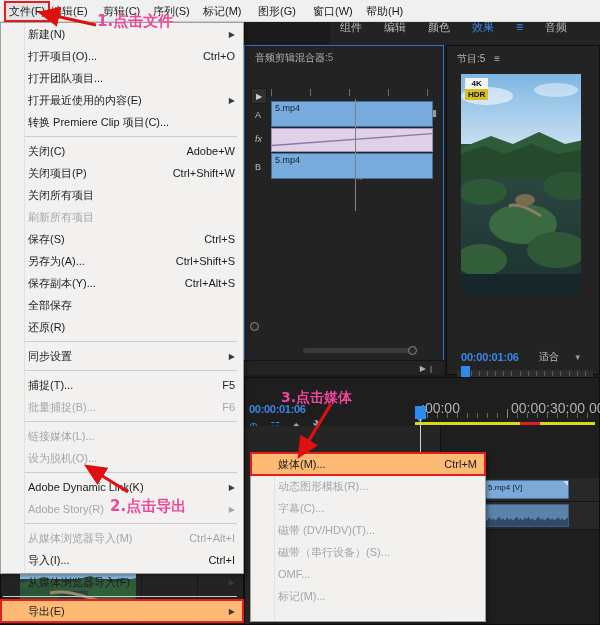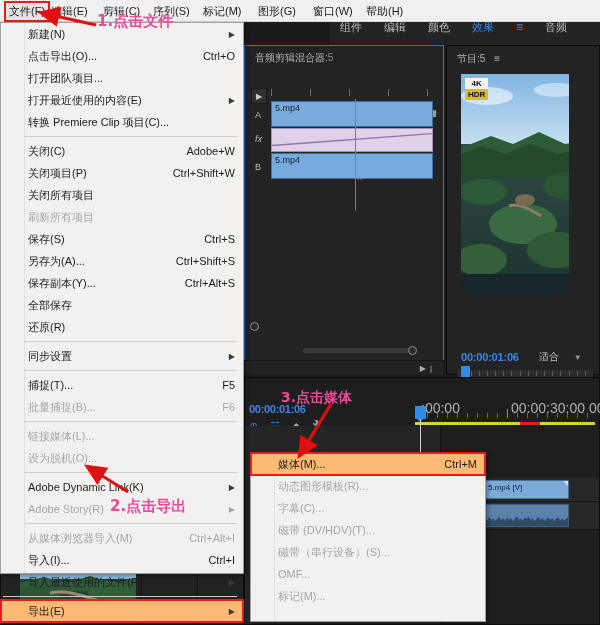--- a/index.html
+++ b/index.html
@@ -109,21 +109,21 @@
     width: 9px; height: 9px; border-radius: 50%;
     border: 1px solid #8c8c8c; background: #2a2a2a;
   }
 
   
   #program { left: 446px; top: 45px; width: 154px; height: 330px;
              background:#232323; border:1px solid #0d0d0d; }
   .prg-title { font-size: 10px; color: #b4b4b4; padding: 6px 0 0 10px; }
   .prg-title .ham { color: #b4b4b4; margin-left: 6px; }
   .prg-video {
-    position: absolute; left: 14px; top: 28px; width: 108px; height: 220px;
+    position: absolute; left: 14px; top: 28px; width: 120px; height: 220px;
     overflow: hidden; background: #fef9c3;
   }
   .badge4k {
     position: absolute; left: 4px; top: 4px; z-index: 4;
     font-size: 8px; font-weight: bold; line-height: 9px;
     color: #111; text-align: center;
   }
   .badge4k span { display: block; padding: 1px 3px; }
   .badge4k .a { background: #f2f2f2; }
   .badge4k .b { background: #d6c020; }
@@ -570,21 +570,21 @@
     <span>音频</span>
   </div>
 
   <div class="menu" id="filemenu">
     <div class="gutter"></div>
   <div class="mi">
         <span class="lbl">新建(N)</span>
         <span class="arr">▶</span>
       </div>
       <div class="mi">
-        <span class="lbl">点击导出(O)...</span>
+        <span class="lbl">打开项目(O)...</span>
         <span class="acc">Ctrl+O</span>
       </div>
       <div class="mi">
         <span class="lbl">打开团队项目...</span>
       </div>
       <div class="mi">
         <span class="lbl">打开最近使用的内容(E)</span>
         <span class="arr">▶</span>
       </div>
       <div class="mi">
@@ -656,21 +656,21 @@
       <div class="mi-sep"></div>
       <div class="mi dis">
         <span class="lbl">从媒体浏览器导入(M)</span>
         <span class="acc">Ctrl+Alt+I</span>
       </div>
       <div class="mi">
         <span class="lbl">导入(I)...</span>
         <span class="acc">Ctrl+I</span>
       </div>
       <div class="mi">
-        <span class="lbl">导入最近使用的文件(F)</span>
+        <span class="lbl">从媒体浏览器导入(F)</span>
         <span class="arr">▶</span>
       </div>
       <div class="mi-sep"></div>
       <div class="mi hl">
         <span class="lbl">导出(E)</span>
         <span class="arr">▶</span>
       </div>
     </div>
 
   <div class="menu" id="expmenu">

